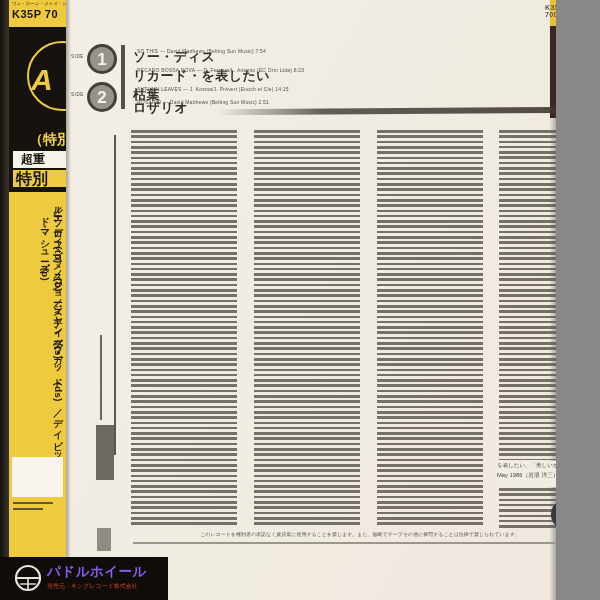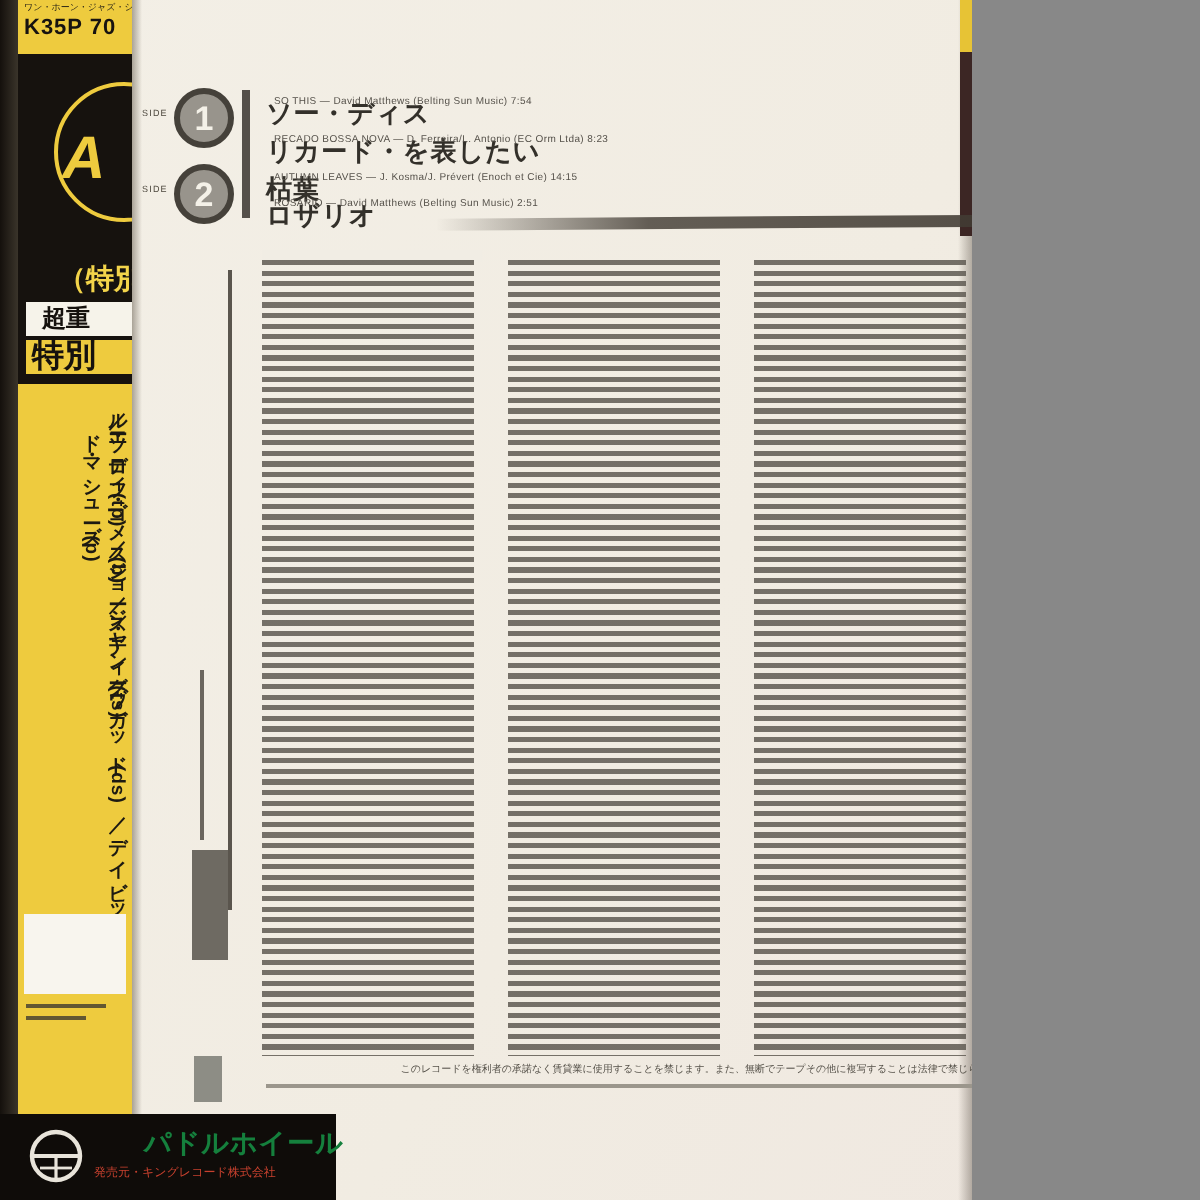--- a/index.html
+++ b/index.html
@@ -1,16 +1,16 @@
 <!DOCTYPE html>
 <html><head>
 <meta charset="utf-8">
 <style>
   html,body{margin:0;padding:0;background:#888;}
-  #stage{position:relative;width:486px;height:600px;overflow:hidden;
+  #stage{position:relative;width:556px;height:600px;overflow:hidden;
          background:#f1ede4;font-family:"Liberation Sans",sans-serif;}
   #stage *{position:absolute;box-sizing:border-box;}
 
   
   .edge-left{left:0;top:0;width:9px;height:600px;background:linear-gradient(to right,#14100c,#3a342a);}
   .cover-tint{left:9px;top:0;width:591px;height:600px;
       background:linear-gradient(120deg,#f3efe6 0%,#f1ece2 55%,#efe7e0 100%);}
   .edge-right-shadow{right:0;top:0;width:7px;height:600px;background:linear-gradient(to left,rgba(60,50,40,.35),transparent);}
   .edge-right-yellow{right:0;top:0;width:6px;height:26px;background:#e7c335;}
   .edge-right-dark{right:0;top:26px;width:6px;height:92px;background:#3c2624;}
@@ -30,21 +30,21 @@
   .obi-artists{left:2px;top:200px;width:54px;height:262px;writing-mode:vertical-rl;
       font-size:9.5px;font-weight:bold;color:#1d1a12;line-height:13px;letter-spacing:.5px;overflow:hidden;}
   .obi-whitebox{left:3px;top:457px;width:51px;height:40px;background:#f8f5ee;}
   .obi-smline{left:4px;height:2px;background:#3e3a30;opacity:.8;}
   .obi-list{left:3px;top:514px;width:52px;}
   .obi-list div{position:static;display:block;height:5.6px;font-size:4.5px;color:#211d15;white-space:nowrap;overflow:hidden;}
 
   
   .band{left:0;top:557px;width:168px;height:43px;background:#0f0c09;}
   .wheel{left:13px;top:563px;width:30px;height:30px;}
-  .logo-main{left:47px;top:563px;font-size:13.5px;font-weight:bold;color:#15803d;white-space:nowrap;letter-spacing:.5px;margin-left:25px;}
+  .logo-main{left:47px;top:563px;font-size:13.5px;font-weight:bold;color:#8b5cf6;white-space:nowrap;letter-spacing:.5px;}
   .logo-sub{left:47px;top:582px;font-size:6px;color:#c8412e;white-space:nowrap;}
 
   
   .side-label{font-size:4.5px;color:#4b463c;letter-spacing:.6px;}
   .side-circle{width:30px;height:30px;border-radius:50%;background:#98948c;border:3px solid #45413a;
       color:#f4f1e8;font-size:17px;font-weight:bold;text-align:center;line-height:25px;}
   .tl-divider{left:121px;top:45px;width:4px;height:64px;background:#55504a;}
   .track{left:133px;white-space:nowrap;color:#33302a;}
   .track b{font-size:13px;font-weight:bold;letter-spacing:.5px;}
   .track span{font-size:5px;color:#55514a;margin-left:4px;letter-spacing:.2px;}

